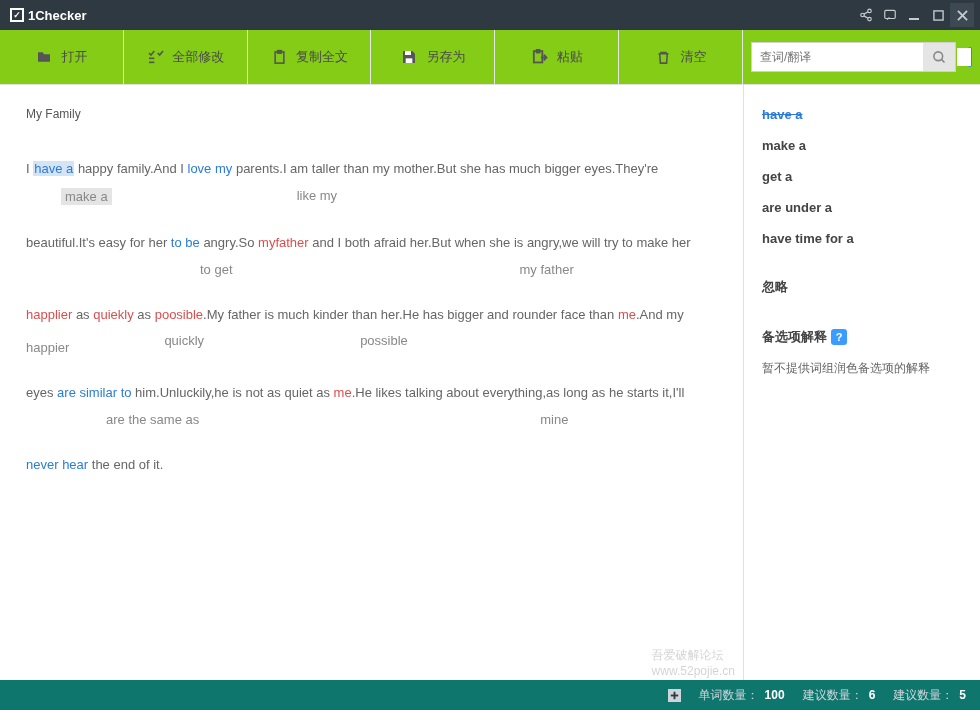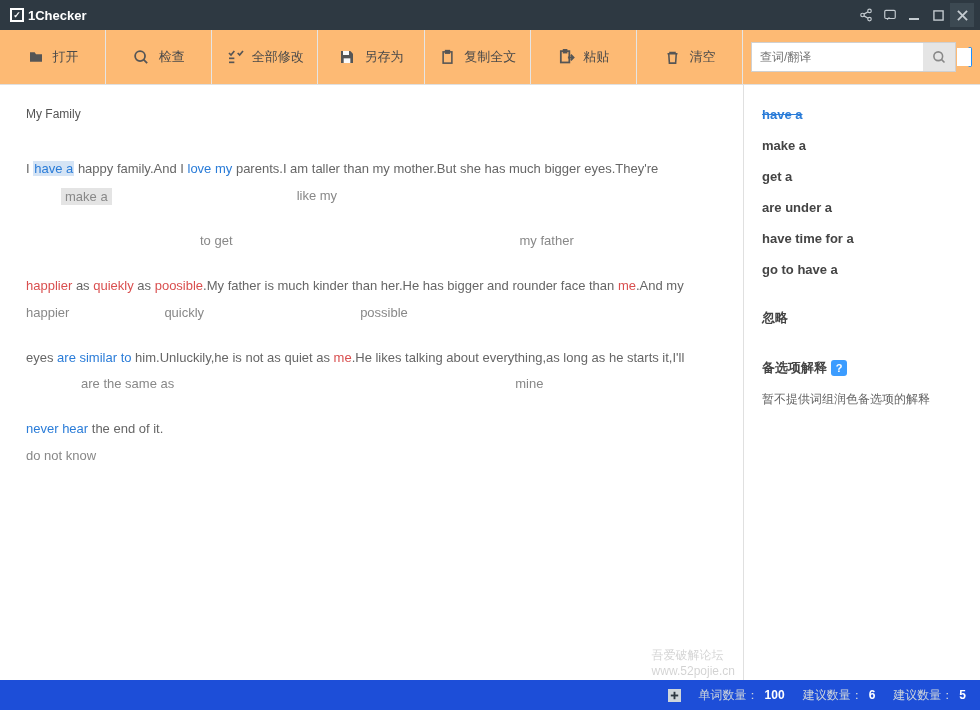--- a/index.html
+++ b/index.html
@@ -3,21 +3,21 @@
 <meta charset="utf-8">
 <style>
   * { box-sizing: border-box; margin: 0; padding: 0; }
   html, body { width: 980px; height: 710px; font-family: "Microsoft YaHei", Arial, sans-serif; background: #fff; overflow: hidden; }
   .titlebar { height: 30px; background: #2e3942; display: flex; align-items: center; padding: 0 6px 0 10px; color: #fff; }
   .titlebar .logo { font-weight: bold; font-size: 13px; display: flex; align-items: center; gap: 4px; }
   .titlebar .logo-icon { width: 14px; height: 14px; border: 2px solid #fff; display: inline-flex; align-items: center; justify-content: center; font-size: 9px; }
   .titlebar .spacer { flex: 1; }
   .titlebar .tb-btn { width: 24px; height: 24px; display: flex; align-items: center; justify-content: center; cursor: pointer; color: #c5ccd1; }
   .tb-close { background: #3c4952; }
-  .toolbar { height: 55px; background: #fdba74; border-bottom: 1px solid #e0e0e0; display: flex; }
+  .toolbar { height: 55px; background: #84cc16; border-bottom: 1px solid #e0e0e0; display: flex; }
   .toolbar-left { flex: 1; display: flex; }
   .tool-item { flex: 1; display: flex; align-items: center; justify-content: center; gap: 8px; border-right: 1px solid #e5e5e5; cursor: pointer; color: #4a4a4a; font-size: 13px; }
   .tool-icon { width: 18px; height: 18px; display: inline-flex; align-items: center; justify-content: center; color: #555; }
   .toolbar-right { width: 237px; display: flex; align-items: center; padding: 0 8px; gap: 12px; }
   .search-wrap { display: flex; flex: 1; border: 1px solid #d0d0d0; height: 30px; }
   .search-input { flex: 1; border: none; padding: 0 8px; font-size: 12px; outline: none; color: #666; }
   .search-btn { width: 32px; background: #e5e5e5; display: flex; align-items: center; justify-content: center; cursor: pointer; }
   .toggle { width: 34px; height: 20px; background: #1b8fff; border-radius: 2px; position: relative; cursor: pointer; }
   .toggle::after { content: ""; position: absolute; right: 1px; top: 1px; width: 14px; height: 18px; background: #fff; }
   .main { display: flex; height: 595px; }
@@ -30,21 +30,21 @@
   .hl-blue.sel { background: #d5e4f5; padding: 0 1px; }
   .sel-sug { background: #e4e4e4; padding: 1px 4px; }
   .corr-cell { display: inline-block; }
   .sidebar { width: 237px; border-left: 1px solid #e0e0e0; padding: 14px 18px; color: #444; font-size: 13px; }
   .sidebar .sug { padding: 8px 0; cursor: pointer; color: #444; font-weight: 600; }
   .sidebar .sug.strike { text-decoration: line-through; color: #2a7cd8; }
   .sidebar .divider { height: 16px; }
   .sidebar .section-title { padding: 8px 0; font-weight: bold; color: #444; display: flex; align-items: center; gap: 4px; }
   .help-badge { width: 16px; height: 16px; background: #3b9cff; color: #fff; font-size: 11px; border-radius: 3px; display: inline-flex; align-items: center; justify-content: center; }
   .sidebar .desc { padding: 6px 0; font-size: 12px; color: #666; }
-  .statusbar { height: 30px; background: #1d4ed8; color: #cfd6db; display: flex; align-items: center; justify-content: flex-end; padding: 0 14px; font-size: 12px; gap: 18px; }
+  .statusbar { height: 30px; background: #0f766e; color: #cfd6db; display: flex; align-items: center; justify-content: flex-end; padding: 0 14px; font-size: 12px; gap: 18px; }
   .statusbar .sb-item { display: flex; align-items: center; gap: 6px; }
   .sb-val { color: #fff; font-weight: bold; }
   .watermark { position: absolute; right: 8px; bottom: 2px; color: rgba(0,0,0,0.18); font-size: 12px; pointer-events: none; }
   svg { display: block; }
 </style>
 </head>
 <body>
 
 <div class="titlebar">
   <div class="logo">
@@ -90,56 +90,47 @@
     <div class="tool-item">
       <span class="tool-icon">
           <svg width="18" height="16" viewBox="0 0 24 24" fill="#555">
             <path d="M3 5h7l2 3h9v11H3z"></path>
           </svg>
         </span>
       <span>打开</span>
     </div>
     <div class="tool-item">
       <span class="tool-icon">
-          <svg width="17" height="17" viewBox="0 0 24 24" fill="none" stroke="#555" stroke-width="2.5">
-            <circle cx="10" cy="10" r="7"></circle>
-            <line x1="20" y1="20" x2="15" y2="15"></line>
-          </svg>
-        </span>
-      <span>检查</span>
-    </div>
-    <div class="tool-item">
-      <span class="tool-icon">
           <svg width="18" height="16" viewBox="0 0 24 24" fill="none" stroke="#555" stroke-width="2.5">
             <path d="M3 6l3 3 5-6"></path>
             <line x1="3" y1="14" x2="11" y2="14"></line>
             <line x1="3" y1="20" x2="11" y2="20"></line>
             <path d="M16 6l3 3 5-6"></path>
           </svg>
         </span>
       <span>全部修改</span>
     </div>
     <div class="tool-item">
       <span class="tool-icon">
+          <svg width="15" height="17" viewBox="0 0 24 24" fill="none" stroke="#555" stroke-width="2.5">
+            <rect x="5" y="3" width="14" height="18"></rect>
+            <rect x="9" y="1" width="6" height="4" fill="#555"></rect>
+          </svg>
+        </span>
+      <span>复制全文</span>
+    </div>
+    <div class="tool-item">
+      <span class="tool-icon">
           <svg width="16" height="16" viewBox="0 0 24 24" fill="#555">
             <path d="M3 3h14l4 4v14H3z"></path>
             <rect x="6" y="3" width="9" height="6" fill="#fafafa"></rect>
             <rect x="7" y="14" width="10" height="7" fill="#fafafa"></rect>
           </svg>
         </span>
       <span>另存为</span>
-    </div>
-    <div class="tool-item">
-      <span class="tool-icon">
-          <svg width="15" height="17" viewBox="0 0 24 24" fill="none" stroke="#555" stroke-width="2.5">
-            <rect x="5" y="3" width="14" height="18"></rect>
-            <rect x="9" y="1" width="6" height="4" fill="#555"></rect>
-          </svg>
-        </span>
-      <span>复制全文</span>
     </div>
     <div class="tool-item">
       <span class="tool-icon">
           <svg width="17" height="17" viewBox="0 0 24 24" fill="none" stroke="#555" stroke-width="2.5">
             <rect x="4" y="3" width="12" height="16"></rect>
             <rect x="8" y="1" width="4" height="4" fill="#555"></rect>
             <path d="M14 12h8M18 8l4 4-4 4" stroke="#555"></path>
           </svg>
         </span>
       <span>粘贴</span>
@@ -169,53 +160,50 @@
 
 <div class="main">
   <div class="editor">
     <div class="doc-title">My Family</div>
     <div id="doc-body">
         <div class="line"><span>I </span><span class="hl-blue sel">have a</span><span> happy family.And I </span><span class="hl-blue">love my</span><span> parents.I am taller than my mother.But she has much bigger eyes.They're</span></div>
         <div class="corr-row">
           <span class="corr-cell sel-sug" style="margin-left: 35px;">make a</span>
           <span class="corr-cell" style="margin-left: 185px;">like my</span>
         </div>
+        <div class="line"><span>beautiful.It's easy for her </span><span class="hl-blue">to be</span><span> angry.So </span><span class="hl-red">myfather</span><span> and I both afraid her.But when she is angry,we will try to make her</span></div>
         <div class="corr-row">
           <span class="corr-cell" style="margin-left: 174px;">to get</span>
           <span class="corr-cell" style="margin-left: 287px;">my father</span>
         </div>
         <div class="line"><span class="hl-red">happlier</span><span> as </span><span class="hl-red">quiekly</span><span> as </span><span class="hl-red">poosible</span><span>.My father is much kinder than her.He has bigger and rounder face than </span><span class="hl-red">me</span><span>.And my</span></div>
         <div class="corr-row">
-          <span class="corr-cell" style="margin-left: 0px;">happier</span>
+          <span class="corr-cell" style="margin-left: 0px; margin-top: 7px;">happier</span>
           <span class="corr-cell" style="margin-left: 95px;">quickly</span>
           <span class="corr-cell" style="margin-left: 156px;">possible</span>
         </div>
         <div class="line"><span>eyes </span><span class="hl-blue">are similar to</span><span> him.Unluckily,he is not as quiet as </span><span class="hl-red">me</span><span>.He likes talking about everything,as long as he starts it,I'll</span></div>
         <div class="corr-row">
-          <span class="corr-cell" style="margin-left: 55px;">are the same as</span>
+          <span class="corr-cell" style="margin-left: 80px;">are the same as</span>
           <span class="corr-cell" style="margin-left: 341px;">mine</span>
         </div>
         <div class="line"><span class="hl-blue">never hear</span><span> the end of it.</span></div>
-        <div class="corr-row">
-          <span class="corr-cell" style="margin-left: 0px;">do not know</span>
-        </div>
       </div>
     <div class="watermark">
       <div>吾爱破解论坛</div>
       <div>www.52pojie.cn</div>
     </div>
   </div>
   <div class="sidebar">
     <div id="sug-list">
         <div class="sug strike">have a</div>
         <div class="sug">make a</div>
         <div class="sug">get a</div>
         <div class="sug">are under a</div>
         <div class="sug">have time for a</div>
-        <div class="sug">go to have a</div>
       </div>
     <div class="divider"></div>
     <div class="sug">忽略</div>
     <div class="divider"></div>
     <div class="section-title">
       <span>备选项解释</span>
       <span class="help-badge">?</span>
     </div>
     <div class="desc">暂不提供词组润色备选项的解释</div>
   </div>

